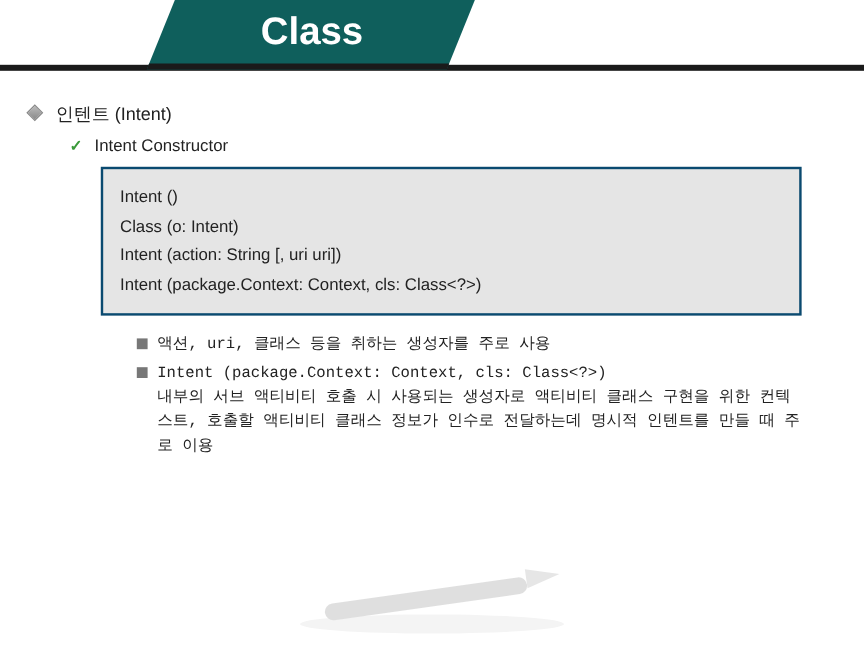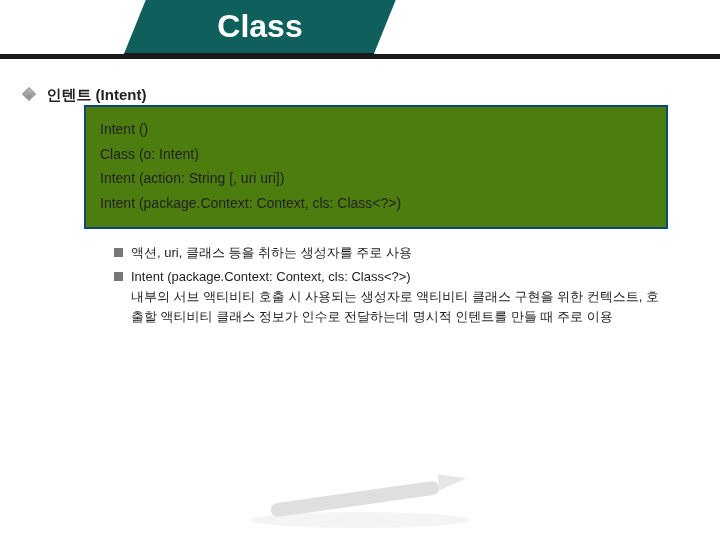--- a/index.html
+++ b/index.html
@@ -51,39 +51,39 @@
     width: 10px; height: 10px;
     transform: rotate(45deg);
     border: 1px solid #888;
     background: linear-gradient(135deg,#bbb 0%,#888 100%);
     margin-right: 8px;
     position: relative;
     top: -1px;
   }
   .section-title {
     font-size: 15px;
-    font-weight: 700;
+    font-weight: 400;
     color: #222;
   }
   .check-row {
     margin: 8px 0 10px 34px;
     font-size: 14px;
     color: #222;
   }
   .check {
     color: #3a9a3a;
     font-weight: 700;
     margin-right: 6px;
     font-size: 13px;
   }
   .code-box {
     margin: 0 28px 0 60px;
     border: 2px solid #0a4a70;
     padding: 10px 14px 12px 14px;
-    background: #4d7c0f;
+    background: #e5e5e5;
   }
   .code-line {
     font-size: 14px;
     line-height: 1.75;
     color: #222;
   }
   .notes {
     margin: 14px 28px 0 90px;
   }
   .note-row {
@@ -92,21 +92,21 @@
     line-height: 1.55;
     color: #222;
     margin-bottom: 4px;
   }
   .square-bullet {
     flex: 0 0 auto;
     width: 9px; height: 9px;
     background: #777;
     margin: 5px 8px 0 0;
   }
-  .note-body { flex: 1; }
+  .note-body { flex: 1; font-family: Liberation Mono, monospace; }
   .pen-shadow {
     position: absolute;
     left: 230px;
     bottom: 8px;
     width: 260px;
     height: 60px;
     pointer-events: none;
     opacity: 0.18;
   }
 </style>
@@ -119,20 +119,24 @@
   <div class="header-title">Class</div>
 </div>
 
 <div class="content">
 
   <div>
     <span class="diamond-bullet"></span>
     <span class="section-title">인텐트 (Intent)</span>
   </div>
 
+  <div class="check-row">
+    <span class="check">✓</span>
+    <span>Intent Constructor</span>
+  </div>
 
   <div class="code-box">
     <div class="code-line">Intent ()</div>
     <div class="code-line">Class (o: Intent)</div>
     <div class="code-line">Intent (action: String [, uri uri])</div>
     <div class="code-line">Intent (package.Context: Context, cls: Class&lt;?&gt;)</div>
   </div>
 
   <div class="notes">
     <div class="note-row">

